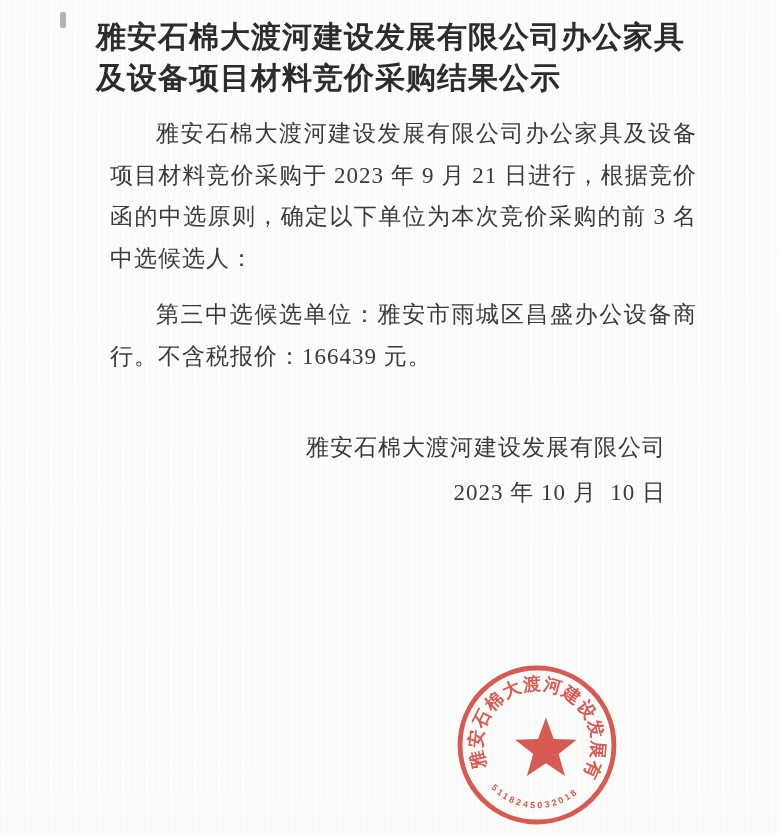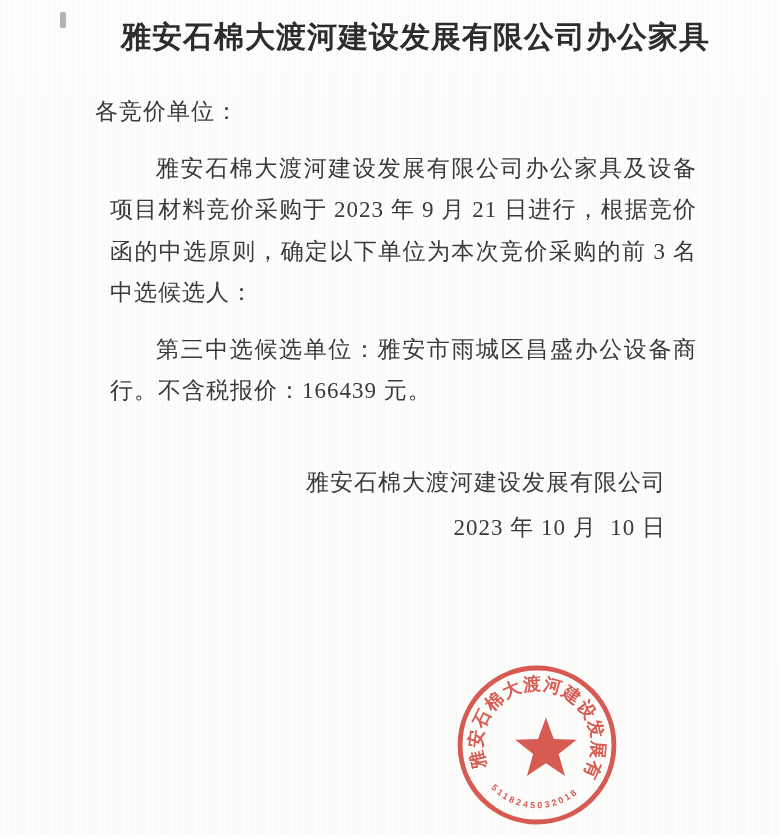--- a/index.html
+++ b/index.html
@@ -11,21 +11,21 @@
     background:
       repeating-linear-gradient(90deg, rgba(120,120,120,0.035) 0 1px, rgba(0,0,0,0) 1px 6px),
       linear-gradient(#fdfdfc, #fcfcfa);
     color: #3a3a3a;
     font-family: "Liberation Serif", "DejaVu Serif", serif;
     overflow: hidden;
   }
   .title {
     padding-top: 16px;
     margin: 0 70px 0 96px;
-    text-align: right;
+    text-align: left;
     font-family: "Liberation Sans", "DejaVu Sans", sans-serif;
     font-size: 30px;
     font-weight: bold;
     line-height: 41px;
     letter-spacing: 1px;
     color: #2c2c2c;
   }
   .content {
     margin: 0 68px 0 95px;
     font-size: 23px;
@@ -79,24 +79,24 @@
 </style>
 </head>
 <body>
 
 <div class="page">
 
   <div class="scan-speck"></div>
 
   <h1 class="title">
     <span>雅安石棉大渡河建设发展有限公司办公家具</span><br>
+    <span>及设备项目材料竞价采购结果公示</span>
   </h1>
 
   <div class="content">
-    <p class="salutation">各竞价单位：</p>
     <p class="body-para">雅安石棉大渡河建设发展有限公司办公家具及设备项目材料竞价采购于 2023 年 9 月 21 日进行，根据竞价函的中选原则，确定以下单位为本次竞价采购的前 3 名中选候选人：</p>
     <p class="body-para">第三中选候选单位：雅安市雨城区昌盛办公设备商行。不含税报价：166439 元。</p>
 
     <div class="signature">
       <div>雅安石棉大渡河建设发展有限公司</div>
       <div class="date">2023 年 10 月  10 日</div>
     </div>
   </div>
 
   <svg class="stamp" viewBox="0 0 200 200" xmlns="http://www.w3.org/2000/svg">

